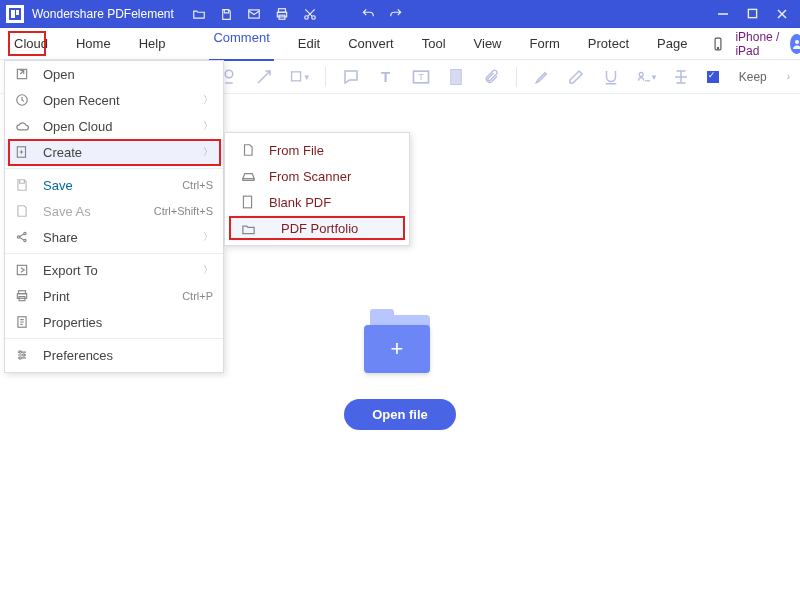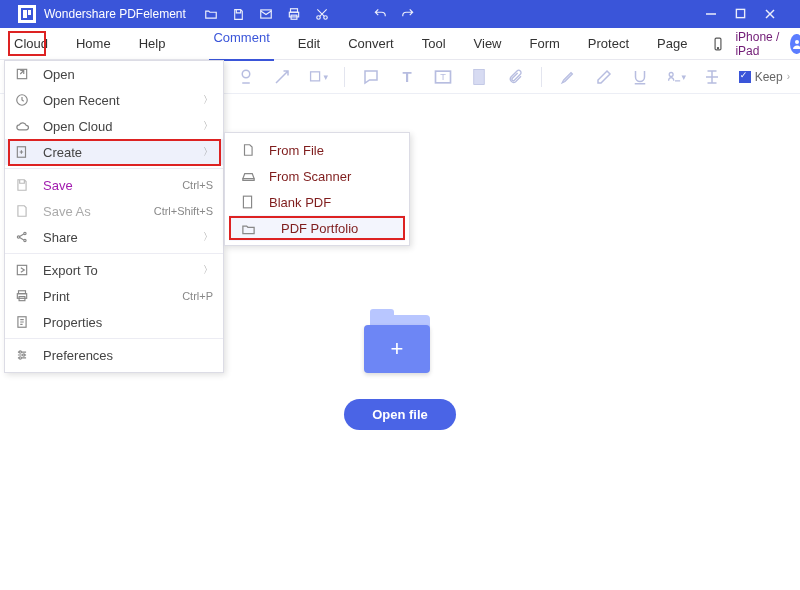--- a/index.html
+++ b/index.html
@@ -1,21 +1,21 @@
 <!DOCTYPE html>
 <html><head>
 <meta charset="utf-8">
 <style>
   * { margin: 0; padding: 0; box-sizing: border-box; font-family: "Segoe UI", Arial, sans-serif; }
   html, body { width: 800px; height: 590px; overflow: hidden; background: #fff; }
 
   
   .titlebar {
     height: 28px; background: #3a55d9; color: #fff; display: flex; align-items: center;
-    font-size: 12px; padding: 0 18px; position: relative;
+    font-size: 12px; padding: 0 6px; position: relative;
   }
   .titlebar .logo { width: 18px; height: 18px; background:#fff; margin-right:8px; display:flex;align-items:center;justify-content:center;}
   .titlebar .logo svg { display:block; }
   .titlebar .app-title { flex: 0 0 auto; }
   .titlebar .qat { display:flex; gap:14px; margin-left:18px; align-items:center; }
   .titlebar .qat span, .titlebar .wincontrols span { opacity:.9; display:inline-flex; }
   .titlebar .spacer { flex:1; }
   .titlebar .wincontrols { display:flex; gap:18px; margin-right:6px; }
 
   
@@ -32,21 +32,21 @@
     border:2px solid #d22; pointer-events:none;
   }
 
   
   .toolbar {
     height: 34px; display:flex; align-items:center; padding:0 10px; gap:16px;
     border-bottom:1px solid #eceef5; color:#9aa0bf; font-size:13px;
   }
   .toolbar .tb-icon { width:20px; height:20px; display:inline-flex; align-items:center; justify-content:center;}
   .toolbar .tb-sep { width:1px; height:20px; background:#e3e5ef; }
-  .toolbar .keep { margin-left:auto; display:flex; align-items:center; gap:4px; color:#666; font-size:12px;}
+  .toolbar .keep { margin-left:auto; display:flex; align-items:center; gap:20px; color:#666; font-size:12px;}
   .toolbar .keep .chk { width:12px;height:12px;border:1px solid #3a55d9; background:#3a55d9; position:relative;}
   .toolbar .keep .chk::after{content:"✓";color:#fff;font-size:9px;position:absolute;top:-2px;left:0;}
 
   
   .file-menu {
     position:absolute; left:4px; top:60px; width:220px; background:#fff;
     border:1px solid #dcdce5; box-shadow:2px 2px 6px rgba(0,0,0,.12);
     font-size:13px; color:#444; z-index:10; padding-bottom:4px;
   }
   .file-menu .fm-row {
@@ -329,21 +329,21 @@
     <span class="fm-label">Create</span>
     <span class="fm-arrow">〉</span>
   </div>
   <div class="fm-sep"></div>
   <div class="fm-row">
     <span class="fm-icon">
         <svg width="14" height="14" viewBox="0 0 24 24" fill="none" stroke="#bbb" stroke-width="2">
           <path d="M5 3h11l3 3v15H5z M8 3v6h8V3"></path>
         </svg>
       </span>
-    <span class="fm-label" style="color:#a21caf">Save</span>
+    <span class="fm-label" style="color:#0369a1">Save</span>
     <span class="fm-accel">Ctrl+S</span>
   </div>
   <div class="fm-row">
     <span class="fm-icon">
         <svg width="14" height="14" viewBox="0 0 24 24" fill="none" stroke="#bbb" stroke-width="2">
           <path d="M5 3h11l3 3v15H5z"></path>
         </svg>
       </span>
     <span class="fm-label" style="color:#aaa">Save As</span>
     <span class="fm-accel">Ctrl+Shift+S</span>

